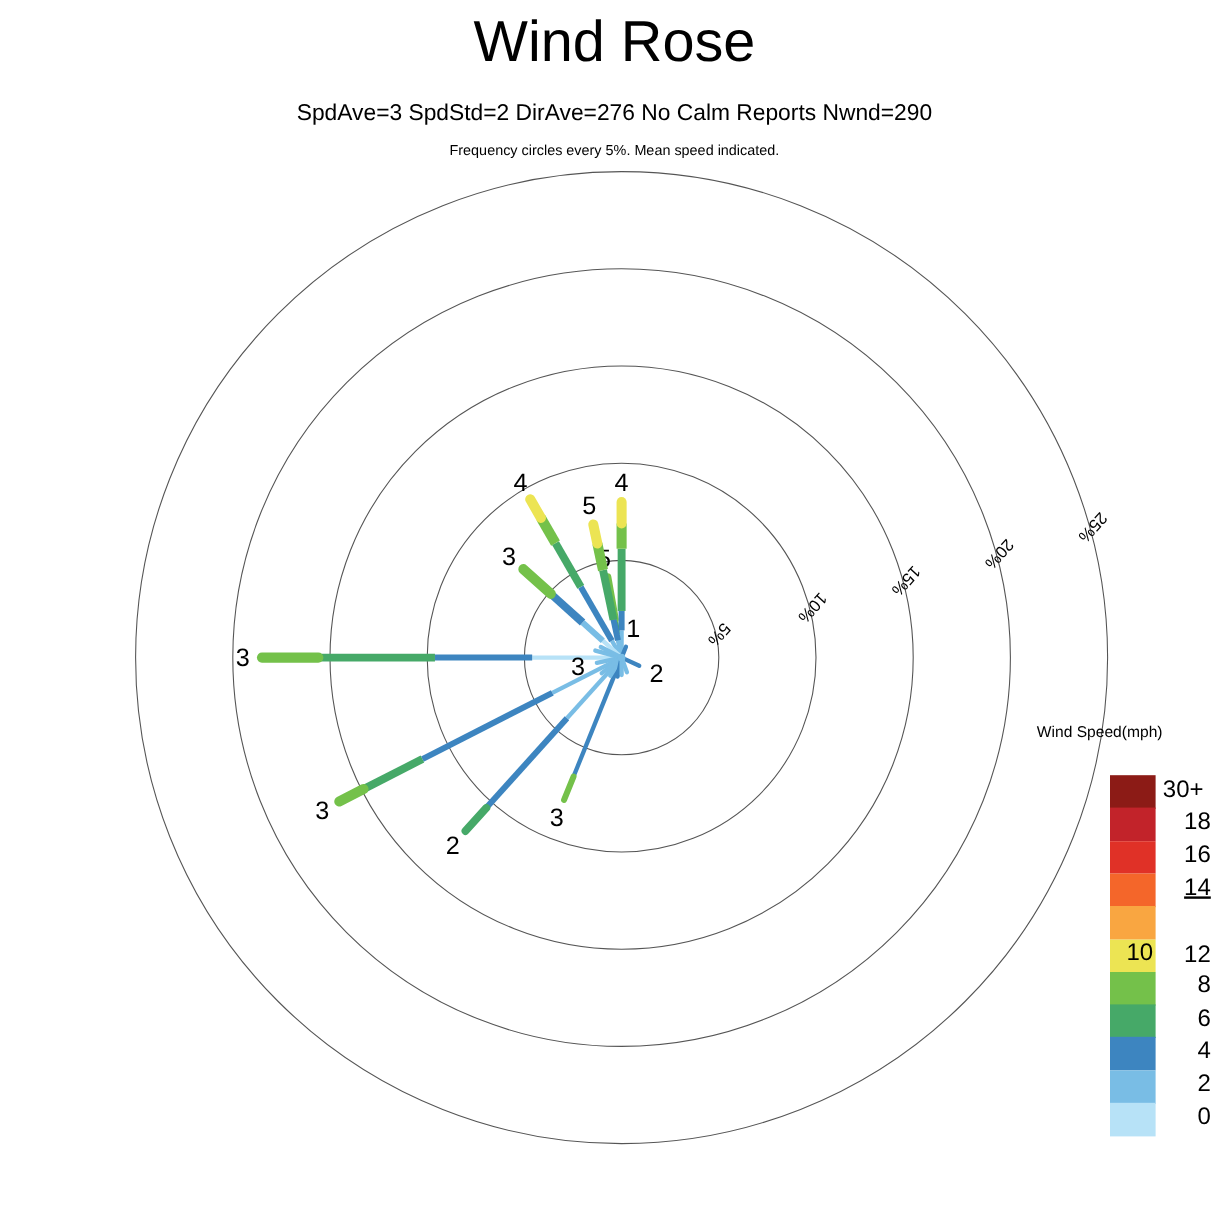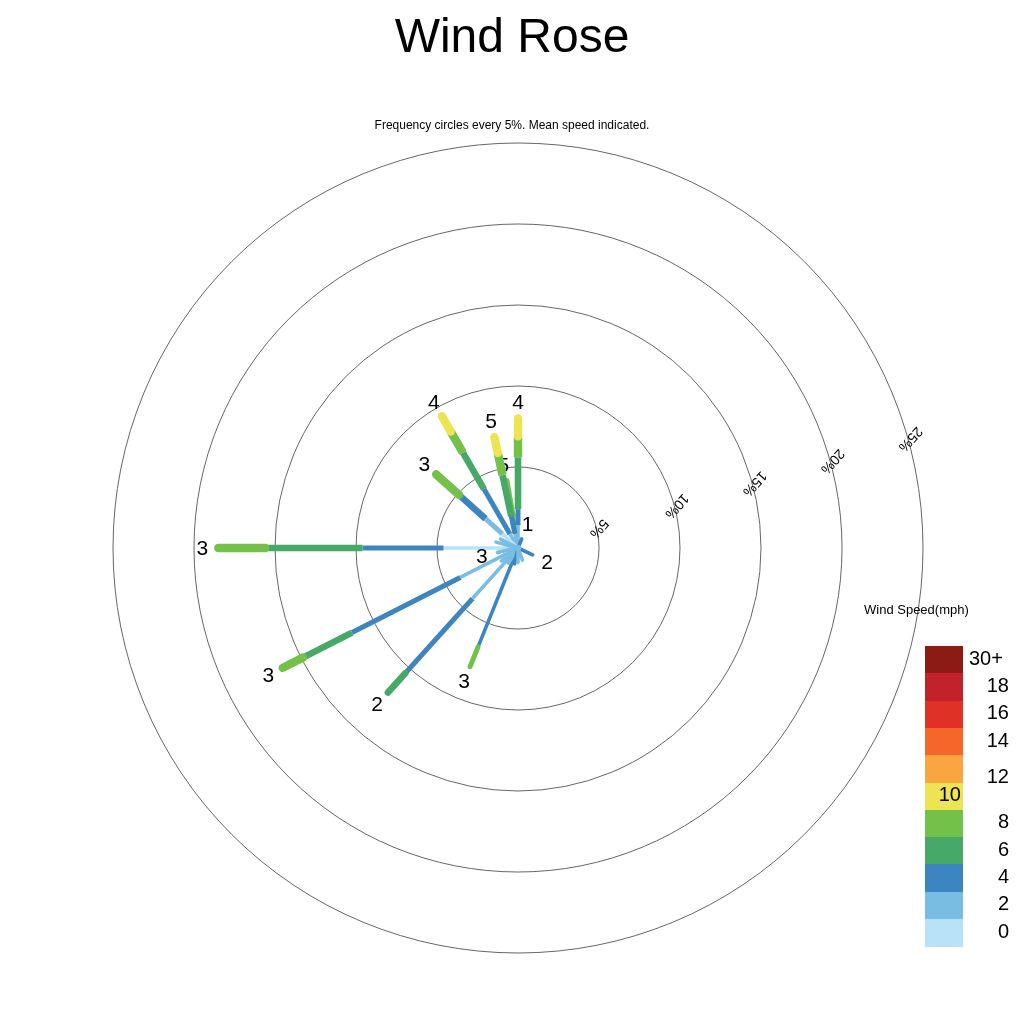--- a/index.html
+++ b/index.html
@@ -16,20 +16,21 @@
   .legend-title{position:absolute;font-size:13px;white-space:nowrap;}
   .legend-label{position:absolute;font-size:20px;text-align:left;white-space:nowrap;}
   .swatch{position:absolute;}
 </style>
 </head>
 <body>
 
 <div id="page">
 
   <div class="title">Wind Rose</div>
+  <div class="subtitle">SpdAve=3  SpdStd=2  DirAve=276   No Calm Reports  Nwnd=290</div>
   <div class="note">Frequency circles every 5%. Mean speed indicated.</div>
 
   <svg id="rose" width="1024" height="1024">
       <circle cx="518" cy="548" r="81" fill="none" stroke="#555" stroke-width="0.9"></circle>
       <circle cx="518" cy="548" r="162" fill="none" stroke="#555" stroke-width="0.9"></circle>
       <circle cx="518" cy="548" r="243" fill="none" stroke="#555" stroke-width="0.9"></circle>
       <circle cx="518" cy="548" r="324" fill="none" stroke="#555" stroke-width="0.9"></circle>
       <circle cx="518" cy="548" r="405" fill="none" stroke="#555" stroke-width="0.9"></circle>
       <text x="595.8621973710038" y="525.6733741788231" font-size="14" font-family="&quot;Liberation Sans&quot;, sans-serif" fill="#000" text-anchor="middle" transform="rotate(132 595.8621973710038 525.6733741788231)">5%</text>
       <text x="673.7243947420077" y="503.3467483576461" font-size="14" font-family="&quot;Liberation Sans&quot;, sans-serif" fill="#000" text-anchor="middle" transform="rotate(132 673.7243947420077 503.3467483576461)">10%</text>
@@ -136,23 +137,23 @@
 
   <div class="legend-title" style="left:864px; top:602px;">Wind Speed(mph)</div>
   <div id="legend">
       <div class="swatch" style="left: 925px; top: 646px; width: 38px; height: 27.9px; background: rgb(140, 27, 22);"></div>
       <div class="legend-label" style="left: 969px; top: 646.65px; width: 48px;">30+</div>
       <div class="swatch" style="left: 925px; top: 673.3px; width: 38px; height: 27.9px; background: rgb(194, 35, 42);"></div>
       <div class="legend-label" style="left: 965px; top: 673.95px; width: 44px; text-align: right;">18</div>
       <div class="swatch" style="left: 925px; top: 700.6px; width: 38px; height: 27.9px; background: rgb(224, 49, 39);"></div>
       <div class="legend-label" style="left: 965px; top: 701.25px; width: 44px; text-align: right;">16</div>
       <div class="swatch" style="left: 925px; top: 727.9px; width: 38px; height: 27.9px; background: rgb(244, 102, 42);"></div>
-      <div class="legend-label" style="left: 965px; top: 728.55px; width: 44px; text-align: right;">14</div>
+      <div class="legend-label" style="left: 965px; top: 728.55px; width: 44px; text-align: right; text-decoration: underline;">14</div>
       <div class="swatch" style="left: 925px; top: 755.2px; width: 38px; height: 27.9px; background: rgb(249, 166, 65);"></div>
-      <div class="legend-label" style="left: 965px; top: 765px; width: 44px; text-align: right;">12</div>
+      <div class="legend-label" style="left: 965px; top: 785px; width: 44px; text-align: right;">12</div>
       <div class="swatch" style="left: 925px; top: 782.5px; width: 38px; height: 27.9px; background: rgb(236, 228, 83);"></div>
       <div class="legend-label" style="left: 917px; top: 783.15px; width: 44px; text-align: right;">10</div>
       <div class="swatch" style="left: 925px; top: 809.8px; width: 38px; height: 27.9px; background: rgb(116, 193, 74);"></div>
       <div class="legend-label" style="left: 965px; top: 810.45px; width: 44px; text-align: right;">8</div>
       <div class="swatch" style="left: 925px; top: 837.1px; width: 38px; height: 27.9px; background: rgb(70, 169, 104);"></div>
       <div class="legend-label" style="left: 965px; top: 837.75px; width: 44px; text-align: right;">6</div>
       <div class="swatch" style="left: 925px; top: 864.4px; width: 38px; height: 27.9px; background: rgb(61, 133, 192);"></div>
       <div class="legend-label" style="left: 965px; top: 865.05px; width: 44px; text-align: right;">4</div>
       <div class="swatch" style="left: 925px; top: 891.7px; width: 38px; height: 27.9px; background: rgb(121, 189, 229);"></div>
       <div class="legend-label" style="left: 965px; top: 892.35px; width: 44px; text-align: right;">2</div>

